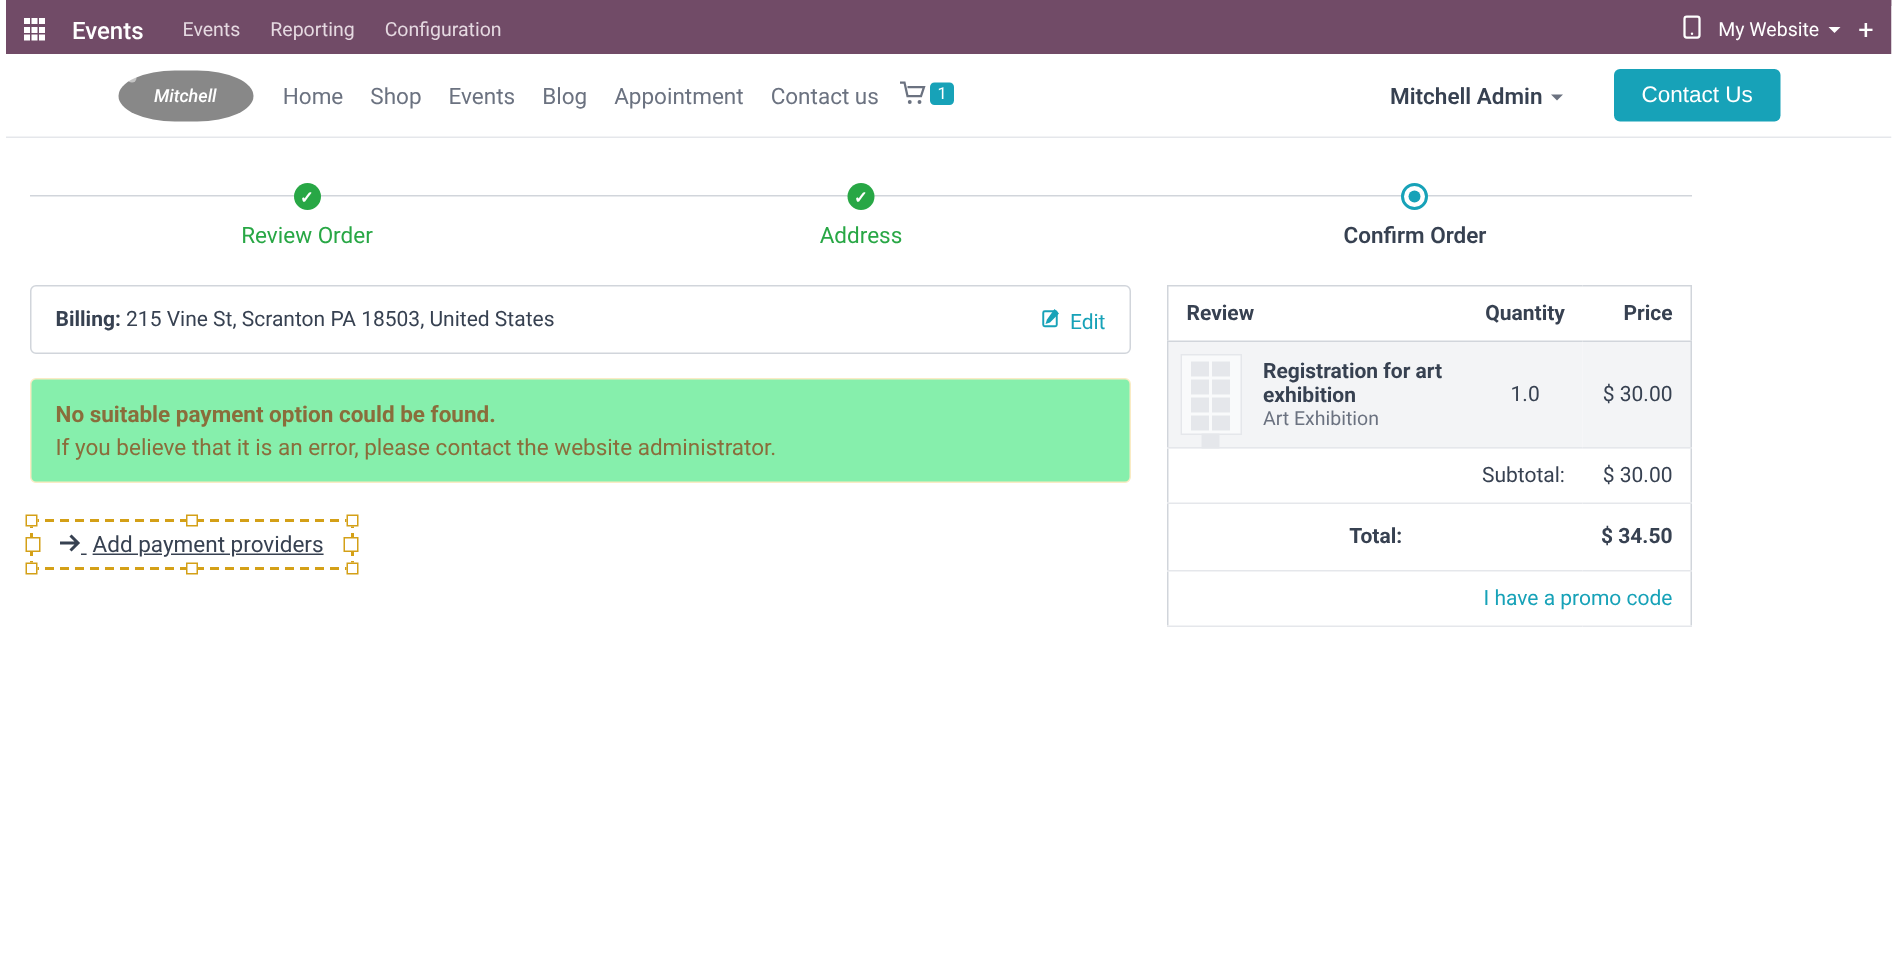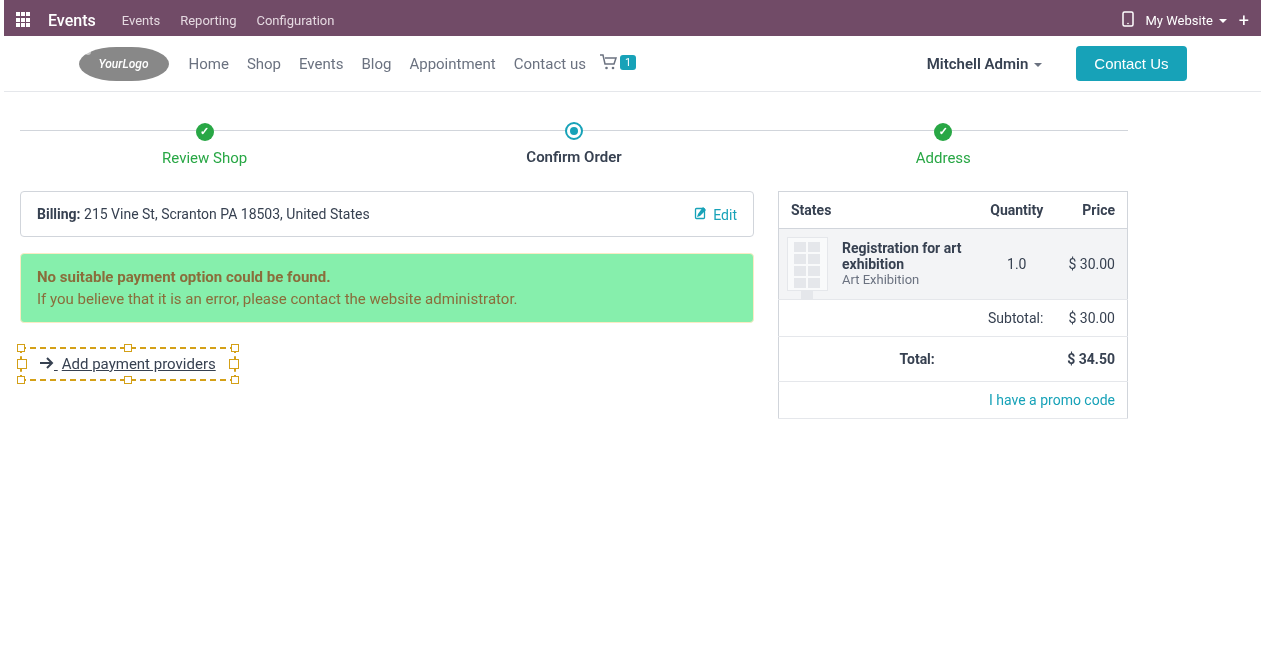--- a/index.html
+++ b/index.html
@@ -129,21 +129,21 @@
         </svg>
     </span>
     <span class="dropdown">My Website</span>
     <span class="plus">+</span>
   </div>
 </div>
 
 <div class="site-header">
   <div class="site-header-inner">
     <div class="logo">
-        <span>YourLogo</span>
+        <span>Mitchell</span>
       </div>
     <nav class="site-nav">
       <a>Home</a>
       <a>Shop</a>
       <a>Events</a>
       <a>Blog</a>
       <a>Appointment</a>
       <a>Contact us</a>
     </nav>
     <span class="cart">
@@ -158,29 +158,29 @@
       <button class="contact-btn">Contact Us</button>
     </div>
   </div>
 </div>
 
 <div class="container">
 
   <div class="steps">
     <div class="step">
       <span class="step-circle done"></span>
-      <div class="step-label">Review Shop</div>
+      <div class="step-label">Review Order</div>
+    </div>
+    <div class="step">
+      <span class="step-circle done"></span>
+      <div class="step-label">Address</div>
     </div>
     <div class="step">
       <span class="step-circle current"></span>
       <div class="step-label current">Confirm Order</div>
-    </div>
-    <div class="step">
-      <span class="step-circle done"></span>
-      <div class="step-label">Address</div>
     </div>
   </div>
 
   <div class="content-row">
     <div class="main-col">
       
       <div class="card">
         <a class="edit-link">
           <span class="edit-icon">
             <svg width="14" height="14" viewBox="0 0 14 14" fill="none" stroke="#17a2b8" stroke-width="1.3">
@@ -209,21 +209,21 @@
               </svg>
           </span><span>Add payment providers</span>
         </a>
       </span>
     </div>
 
     <div class="side-col">
       <table class="order-table">
         <thead>
           <tr>
-            <th>States</th>
+            <th>Review</th>
             <th class="qty">Quantity</th>
             <th class="price">Price</th>
           </tr>
         </thead>
         <tbody>
           <tr class="product-row">
             <td colspan="1" style="padding:8px 6px 8px 8px;">
               <div class="product-cell">
                 <div class="product-thumb">
                     <span></span>

